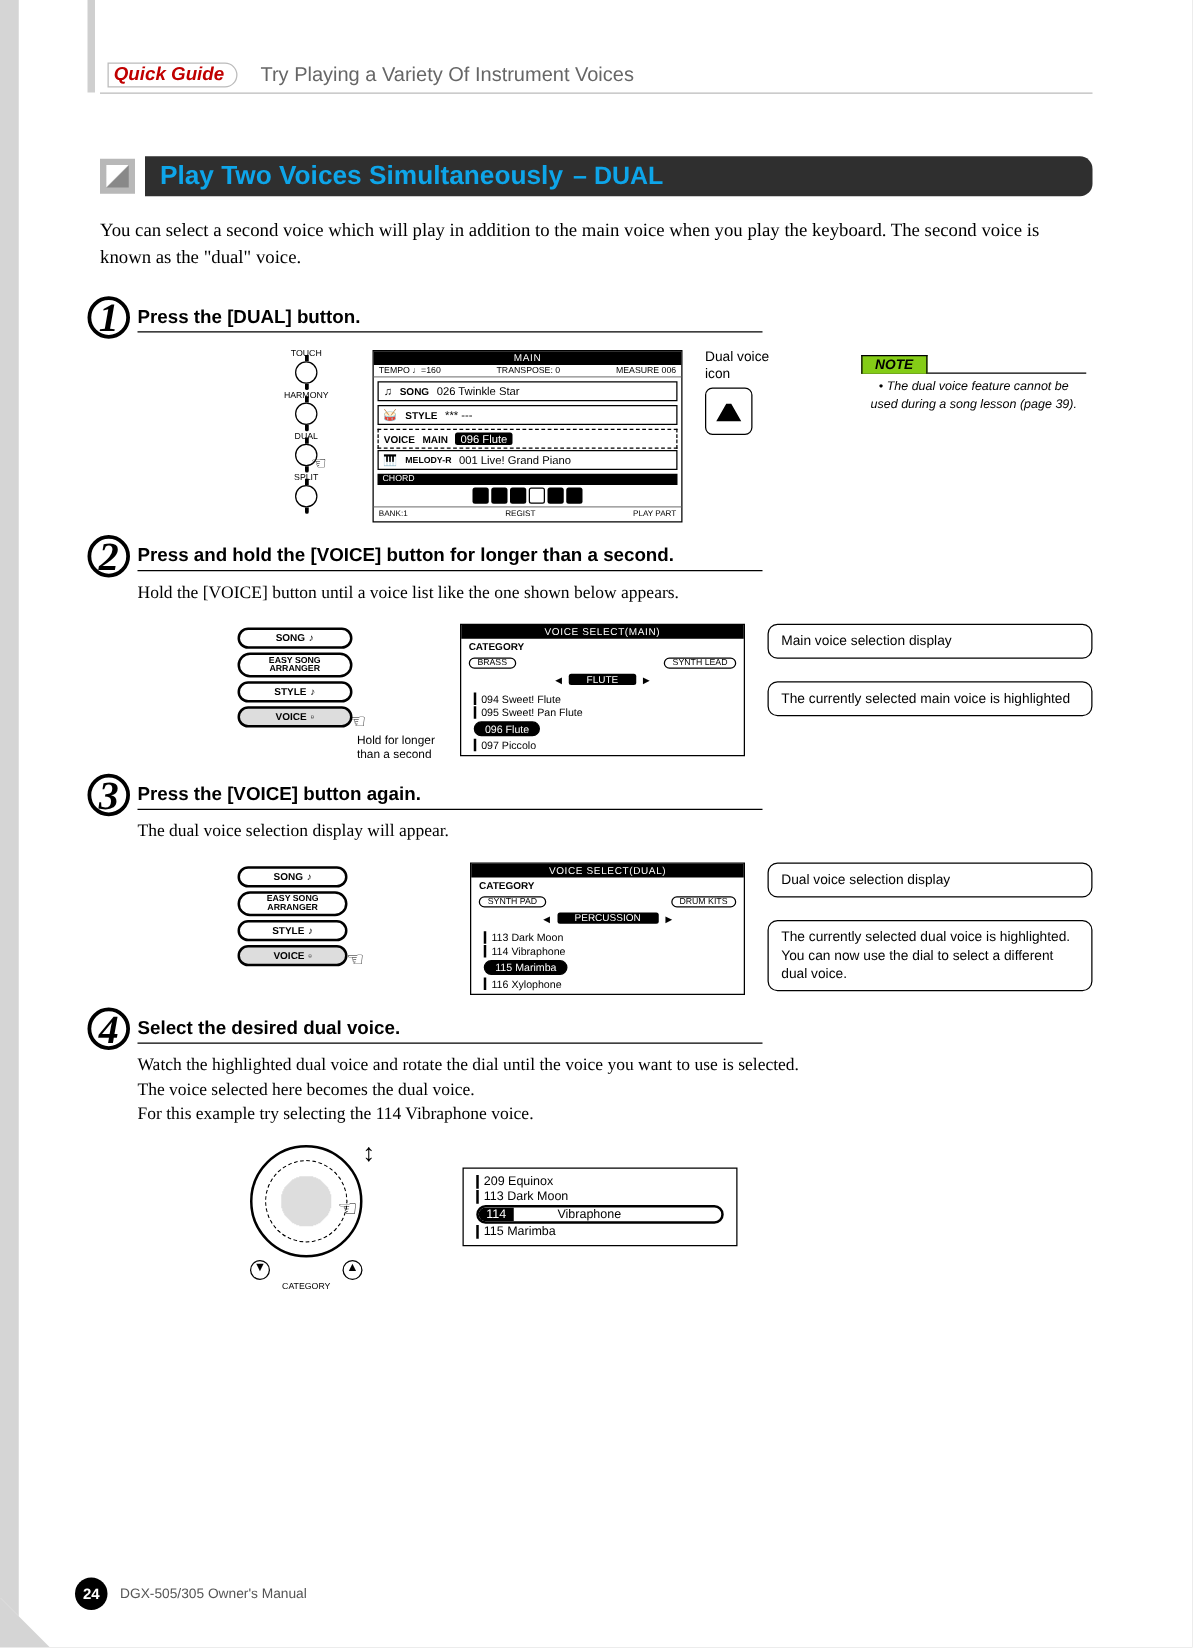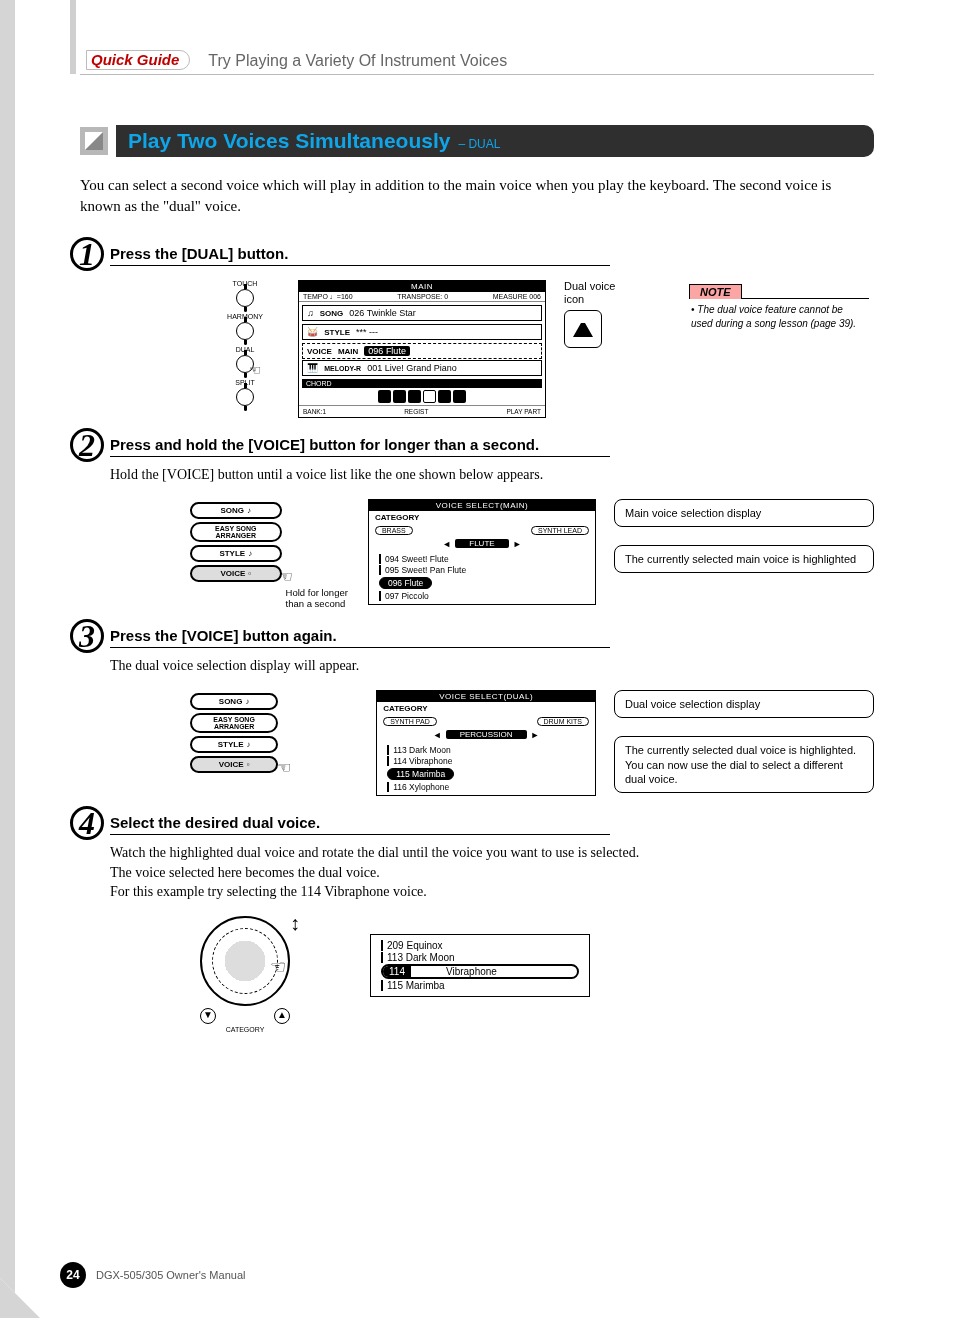--- a/index.html
+++ b/index.html
@@ -88,22 +88,22 @@
     border-radius: 0 10px 10px 0;
     font-family: Arial, sans-serif;
     font-weight: bold;
     font-size: 21px;
     display: flex;
     align-items: baseline;
     gap: 8px;
     flex: 0 1 760px;
   }
   .section-bar .bar .sub {
-    font-size: 12px;
-    font-weight: normal;
+    font-size: 20px;
+    font-weight: bold;
   }
   .intro {
     font-size: 15px;
     line-height: 1.4;
     margin-bottom: 28px;
   }
   .step {
     margin-left: 30px;
     margin-bottom: 14px;
     position: relative;
@@ -152,29 +152,30 @@
   }
   .note-label {
     border: 1px solid #000;
     border-bottom: none;
     display: inline-block;
     padding: 1px 10px;
     font-weight: bold;
     font-style: italic;
     font-size: 11px;
     position: relative;
-    background: #fca5a5;
+    background: #84cc16;
   }
   .note-line {
     border-top: 1px solid #000;
     margin-top: -1px;
   }
   .note-text {
     padding: 4px 2px;
     line-height: 1.35;
+    text-align: center;
   }
   .figrow {
     display: flex;
     align-items: flex-start;
     margin: 12px 0 18px 30px;
     gap: 18px;
   }
   .lcd {
     border: 1px solid #000;
     background: #fff;

